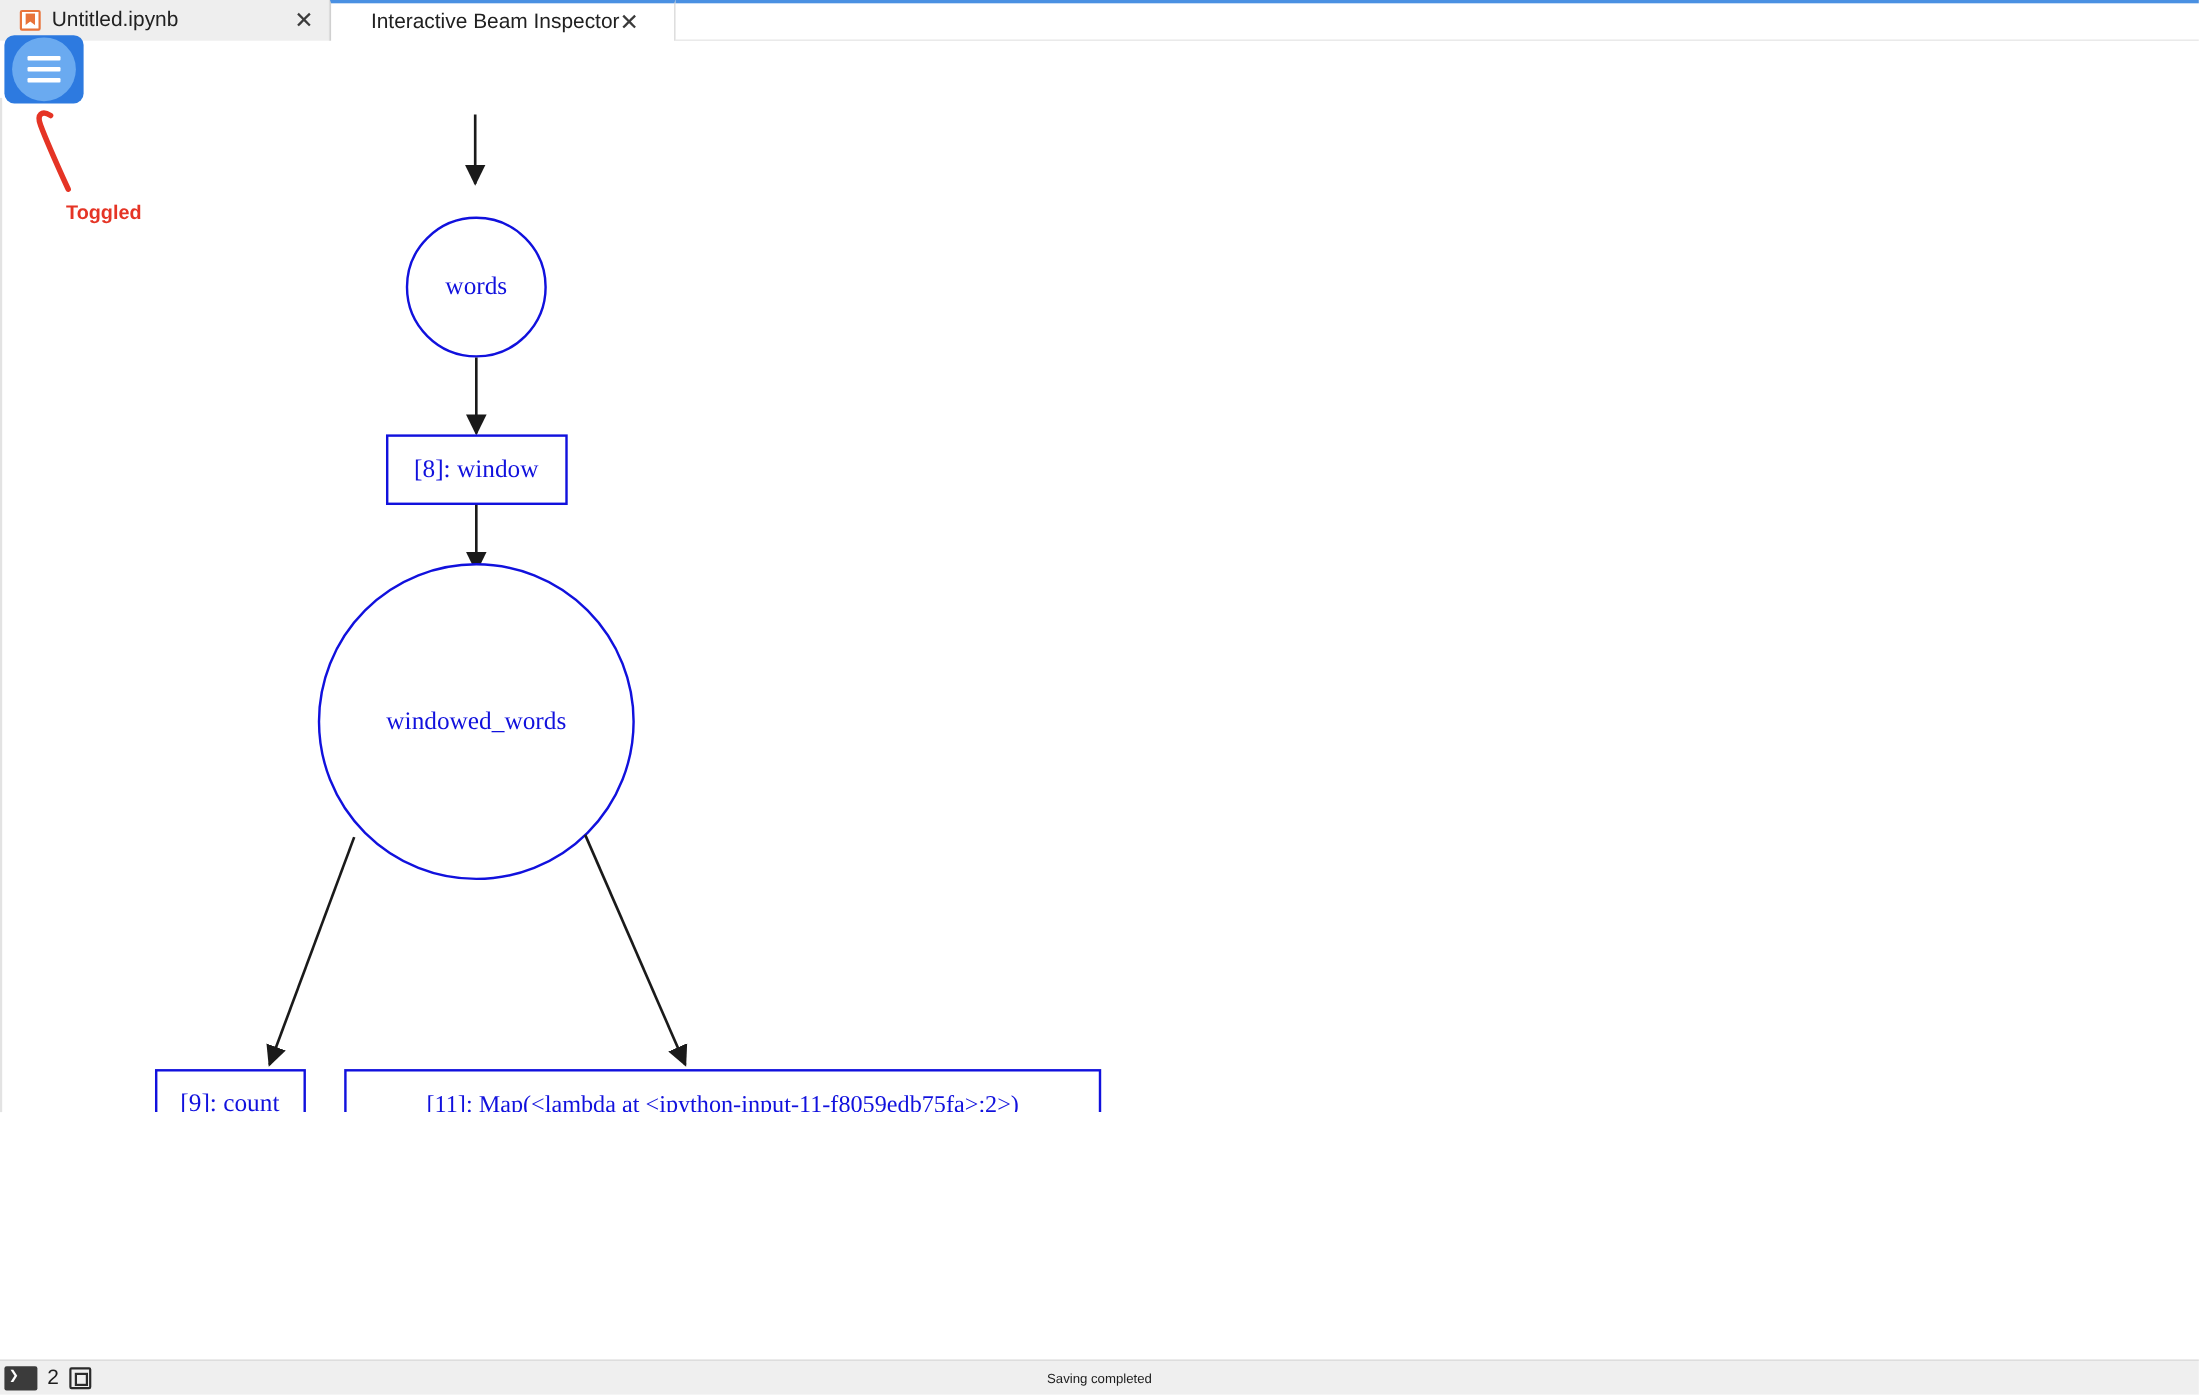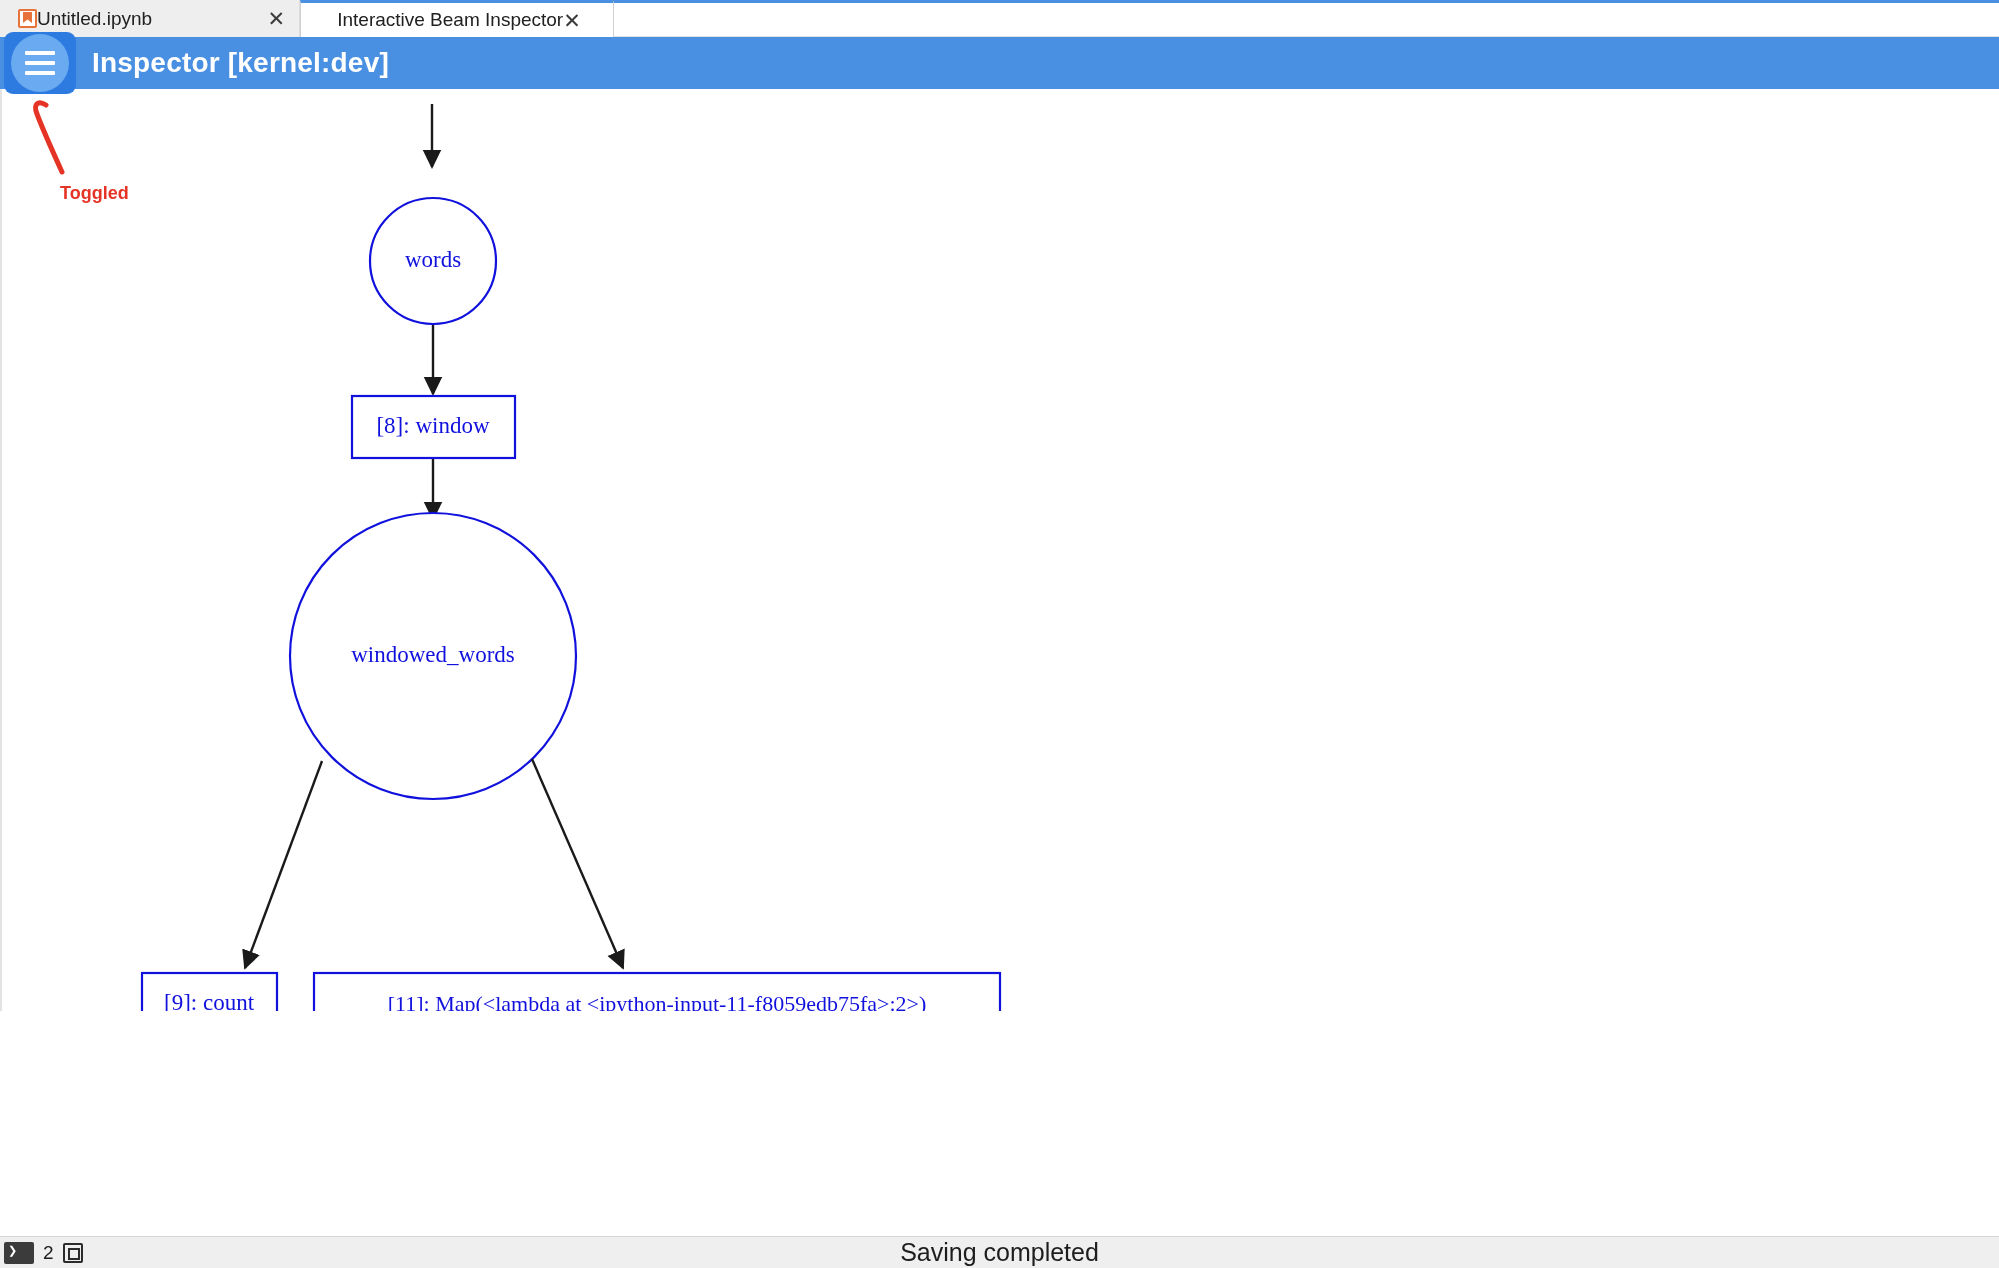--- a/index.html
+++ b/index.html
@@ -33,20 +33,21 @@
     top: 0; left: 0;
     width: 1999px;
     height: 3px;
     background: #4a90e2;
   }
   .tab {
     position: relative;
     height: 37px;
     display: flex;
     align-items: center;
+    gap: 10px;
     padding: 0 14px 0 18px;
     font-size: 19px;
     color: #212121;
     white-space: nowrap;
   }
   .tab-inactive {
     background: #eeeeee;
     border-right: 1px solid #dcdcdc;
     width: 300px;
     justify-content: flex-start;
@@ -233,21 +234,21 @@
     content: "";
     position: absolute;
     left: 3px; top: 3px;
     width: 8px; height: 8px;
     border: 2px solid #2b2b2b;
   }
   .status-center {
     position: absolute;
     left: 50%;
     transform: translateX(-50%);
-    font-size: 25px;
+    font-size: 12px;
     color: #1d1d1d;
     white-space: nowrap;
   }
 </style>
 </head>
 <body>
 
 <div id="app">
 
   <div class="tabbar">
@@ -260,23 +261,20 @@
     </div>
 
     <div class="tab tab-active">
       <span class="tab-label">Interactive Beam Inspector</span>
       <span class="tab-close">✕</span>
     </div>
 
     <div class="tab-filler"></div>
   </div>
 
-  <div class="header">
-    <div class="header-title">Inspector [kernel:dev]</div>
-  </div>
 
   <div class="hamburger-btn">
     <div class="hamburger-circle">
       <span></span>
         <span></span>
         <span></span>
     </div>
   </div>
 
   <div class="canvas">

